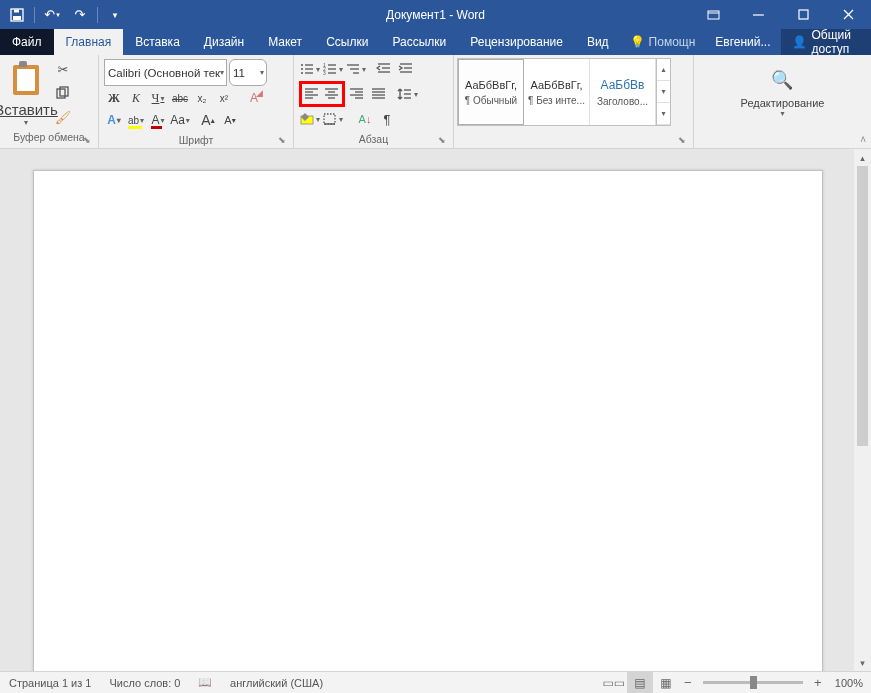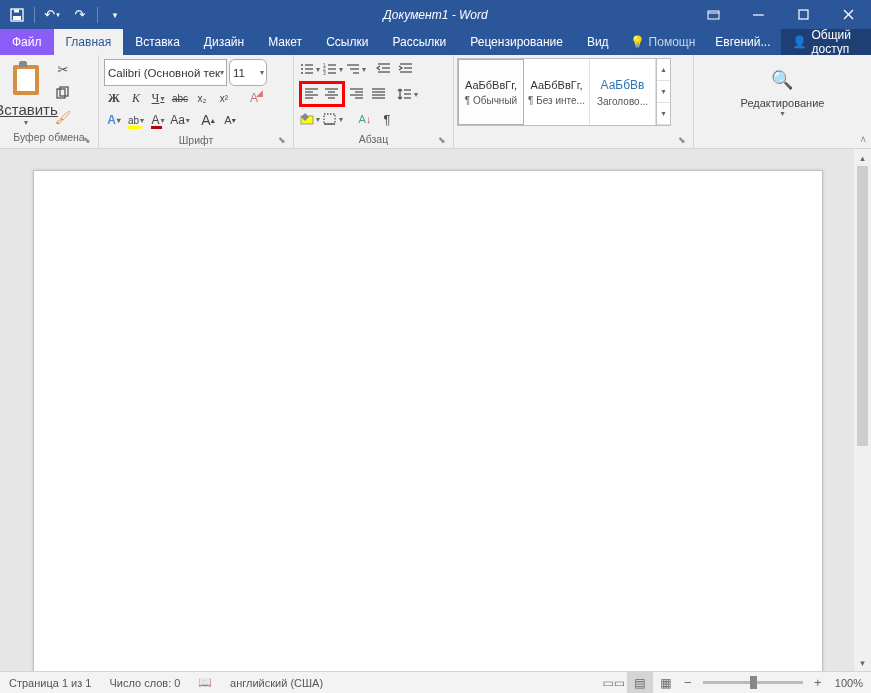--- a/index.html
+++ b/index.html
@@ -3,28 +3,28 @@
 <meta charset="utf-8">
 <style>
 * { margin: 0; padding: 0; box-sizing: border-box; font-family: "Segoe UI", Tahoma, sans-serif; }
 body { width: 871px; height: 693px; background: #fff; overflow: hidden; position: relative; }
 
 
 .titlebar { height: 29px; background: #2b579a; display: flex; align-items: center; color: #fff; position: relative; }
 .qat { display: flex; align-items: center; height: 100%; padding-left: 4px; gap: 2px; }
 .qat-btn { width: 26px; height: 24px; display: flex; align-items: center; justify-content: center; color: #fff; font-size: 13px; }
 .qat-sep { width: 1px; height: 16px; background: rgba(255,255,255,0.3); margin: 0 2px; }
-.title-text { position: absolute; left: 50%; transform: translateX(-50%); font-size: 12px; font-style: italic; }
+.title-text { position: absolute; left: 50%; transform: translateX(-50%); font-size: 12px; }
 .winbtns { margin-left: auto; display: flex; height: 100%; }
 .winbtn { width: 45px; height: 29px; display: flex; align-items: center; justify-content: center; color: #fff; font-size: 12px; }
 
 
 .tabs { height: 26px; background: #2b579a; display: flex; align-items: stretch; color: #fff; font-size: 12px; }
 .tab { padding: 0 12px; display: flex; align-items: center; cursor: pointer; }
-.tab.file { background: #8b5cf6; }
+.tab.file { background: #0f172a; }
 .tab.active { background: #f1f1f1; color: #2b579a; }
 .tab-right { margin-left: auto; display: flex; align-items: center; }
 .tell-me { display: flex; align-items: center; padding: 0 10px; color: #c5d5ea; font-size: 12px; }
 .user { padding: 0 10px; font-size: 12px; display: flex; align-items: center; }
 .share { background: #1e3f73; padding: 0 12px; display: flex; align-items: center; gap: 4px; font-size: 12px; }
 
 
 .ribbon { height: 94px; background: #f1f1f1; border-bottom: 1px solid #d4d4d4; display: flex; position: relative; }
 .group { border-right: 1px solid #d4d4d4; display: flex; flex-direction: column; position: relative; }
 .group-body { flex: 1; display: flex; padding: 2px 4px; }

